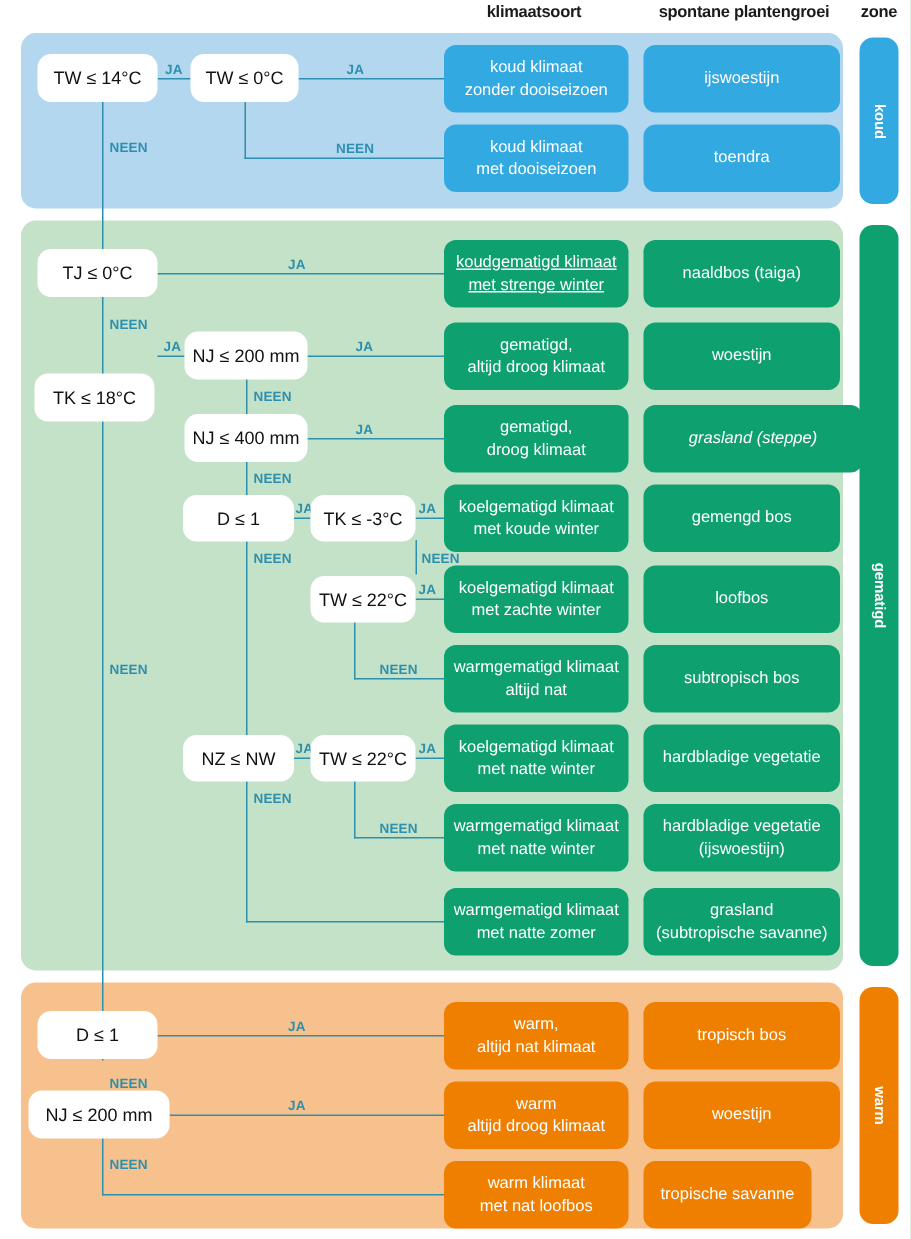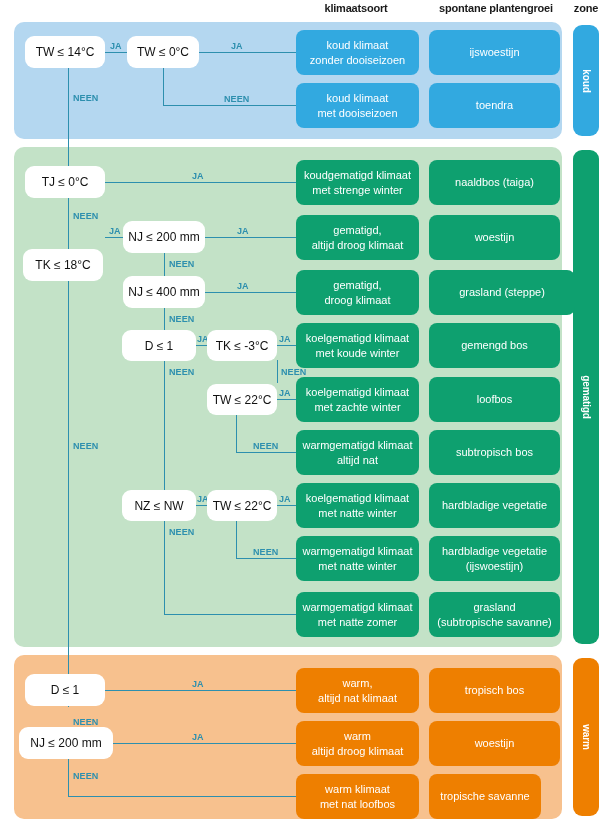--- a/index.html
+++ b/index.html
@@ -243,21 +243,21 @@
       <span>koud klimaat</span>
       <span>met dooiseizoen</span>
     </span>
   </div>
   <div class="rbox koud" style="left:429px;top:83px;width:131px;height:45px;">
     <span>
         <span>toendra</span>
       </span>
   </div>
 
-  <div class="rbox gematigd" style="left:296px;top:160px;width:123px;height:45px;">
+  <div class="rbox gematigd" style="left:296px;top:160px;width:123px;height:45px;text-decoration:underline;">
     <span>
       <span>koudgematigd klimaat</span>
       <span>met strenge winter</span>
     </span>
   </div>
   <div class="rbox gematigd" style="left:429px;top:160px;width:131px;height:45px;">
     <span>
         <span>naaldbos (taiga)</span>
       </span>
   </div>
@@ -273,21 +273,21 @@
         <span>woestijn</span>
       </span>
   </div>
 
   <div class="rbox gematigd" style="left:296px;top:270px;width:123px;height:45px;">
     <span>
       <span>gematigd,</span>
       <span>droog klimaat</span>
     </span>
   </div>
-  <div class="rbox gematigd" style="left:429px;top:270px;width:146px;height:45px;">
+  <div class="rbox gematigd" style="left:429px;top:270px;width:146px;height:45px;font-style:italic;">
     <span>
         <span>grasland (steppe)</span>
       </span>
   </div>
 
   <div class="rbox gematigd" style="left:296px;top:323px;width:123px;height:45px;">
     <span>
       <span>koelgematigd klimaat</span>
       <span>met koude winter</span>
     </span>

